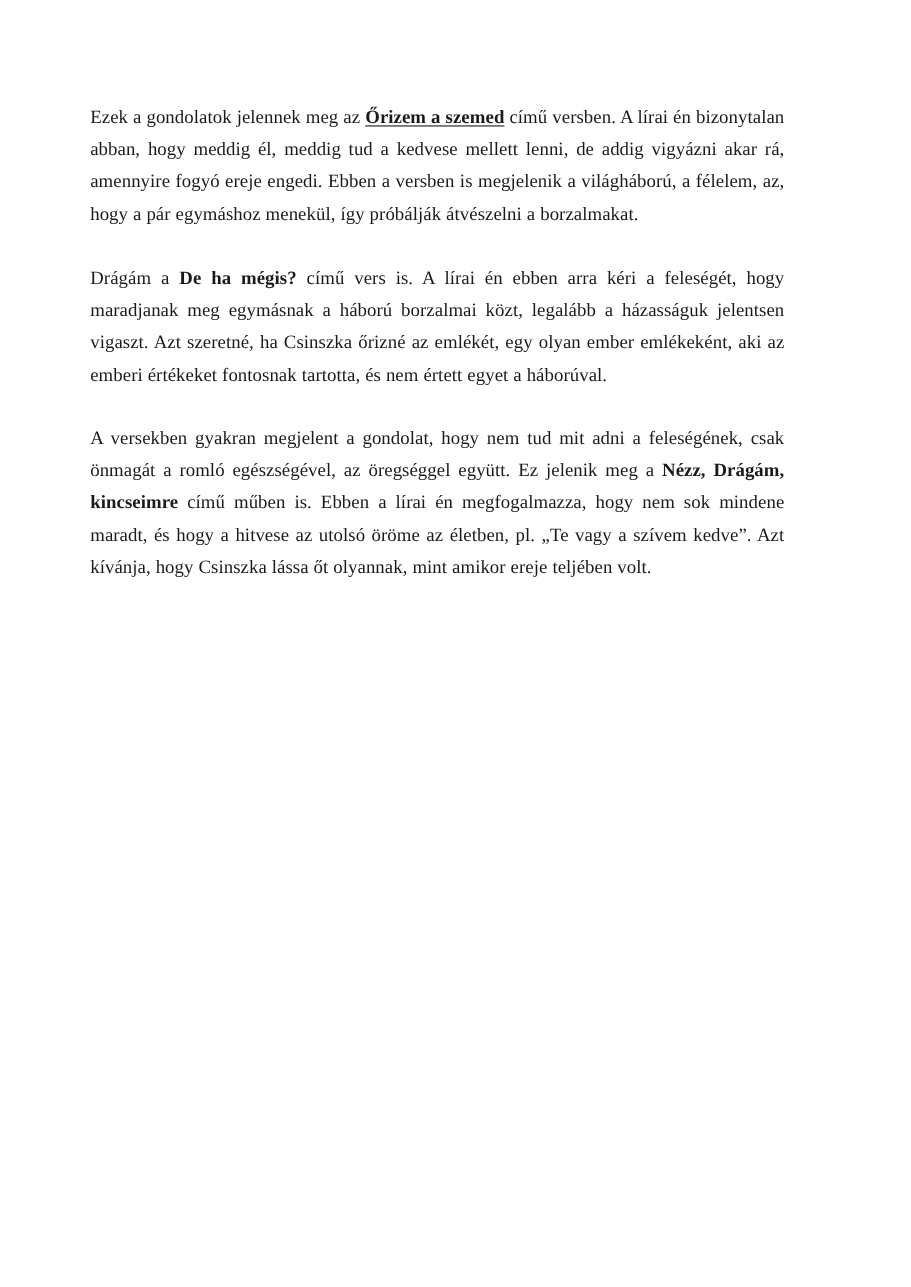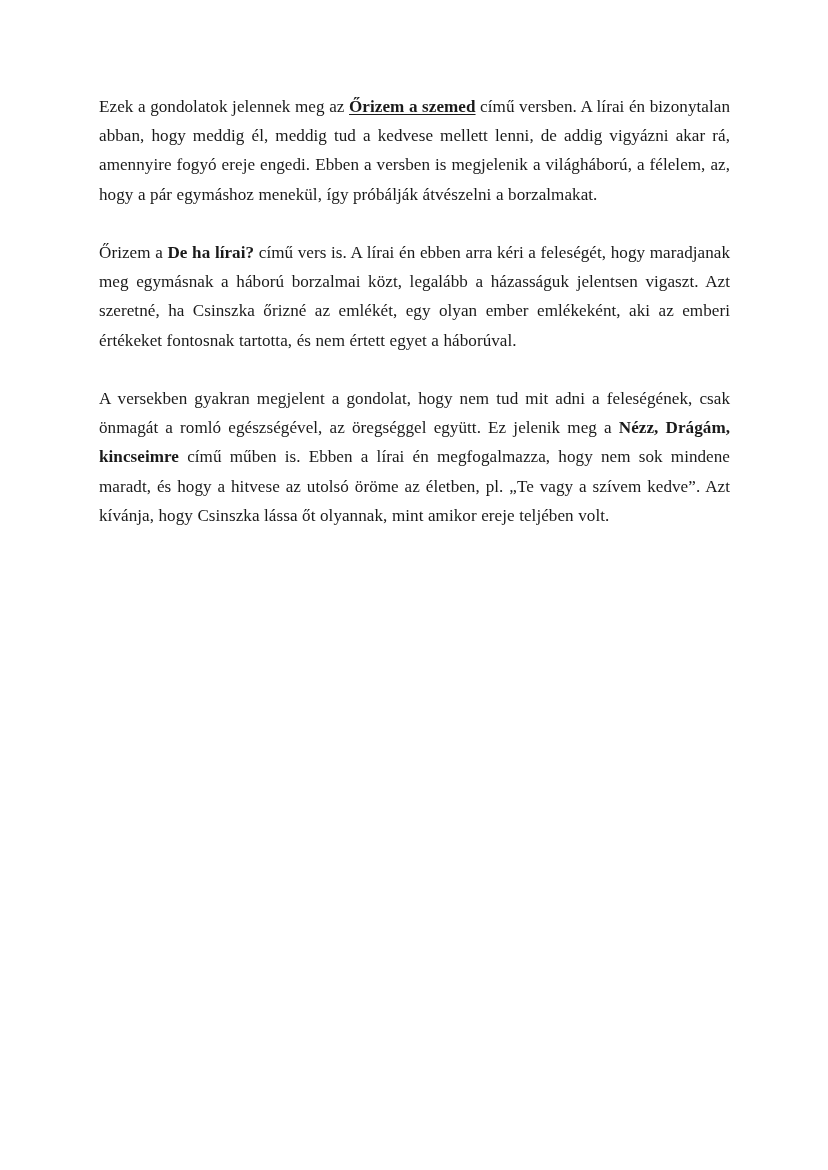--- a/index.html
+++ b/index.html
@@ -17,21 +17,21 @@
   }
   .page {
     position: relative;
     width: 828px;
     height: 1170px;
     background: #ffffff;
     box-sizing: border-box;
   }
   .doc-body {
     position: absolute;
-    left: 99px;
+    left: 82px;
     top: 92px;
     width: 631px;
   }
   p.para {
     margin: 0 0 0 0;
     padding: 0;
     font-size: 17.1px;
     line-height: 29.2px;
     text-align: justify;
     text-justify: inter-word;
@@ -61,21 +61,21 @@
 <body>
 
 <div class="page">
   <div class="doc-body">
 
     <p class="para">
       <span>Ezek a gondolatok jelennek meg az </span><span class="ttl-bold-underline">Őrizem a szemed</span><span> című versben. A lírai én bizonytalan abban, hogy meddig él, meddig tud a kedvese mellett lenni, de addig vigyázni akar rá, amennyire fogyó ereje engedi. Ebben a versben is megjelenik a világháború, a félelem, az, hogy a pár egymáshoz menekül, így próbálják átvészelni a borzalmakat.</span>
     </p>
 
     <p class="para">
-      <span>Őrizem a </span><span class="ttl-bold">De ha lírai?</span><span> című vers is. A lírai én ebben arra kéri a feleségét, hogy maradjanak meg egymásnak a háború borzalmai közt, legalább a házasságuk jelentsen vigaszt. Azt szeretné, ha Csinszka őrizné az emlékét, egy olyan ember emlékeként, aki az emberi értékeket fontosnak tartotta, és nem értett egyet a háborúval.</span>
+      <span>Drágám a </span><span class="ttl-bold">De ha mégis?</span><span> című vers is. A lírai én ebben arra kéri a feleségét, hogy maradjanak meg egymásnak a háború borzalmai közt, legalább a házasságuk jelentsen vigaszt. Azt szeretné, ha Csinszka őrizné az emlékét, egy olyan ember emlékeként, aki az emberi értékeket fontosnak tartotta, és nem értett egyet a háborúval.</span>
     </p>
 
     <p class="para">
       <span>A versekben gyakran megjelent a gondolat, hogy nem tud mit adni a feleségének, csak önmagát a romló egészségével, az öregséggel együtt. Ez jelenik meg a </span><span class="ttl-bold">Nézz, Drágám, kincseimre</span><span> című műben is. Ebben a lírai én megfogalmazza, hogy nem sok mindene maradt, és hogy a hitvese az utolsó öröme az életben, pl. „Te vagy a szívem kedve”. Azt kívánja, hogy Csinszka lássa őt olyannak, mint amikor ereje teljében volt.</span>
     </p>
 
   </div>
 </div>
 
 </body></html>

